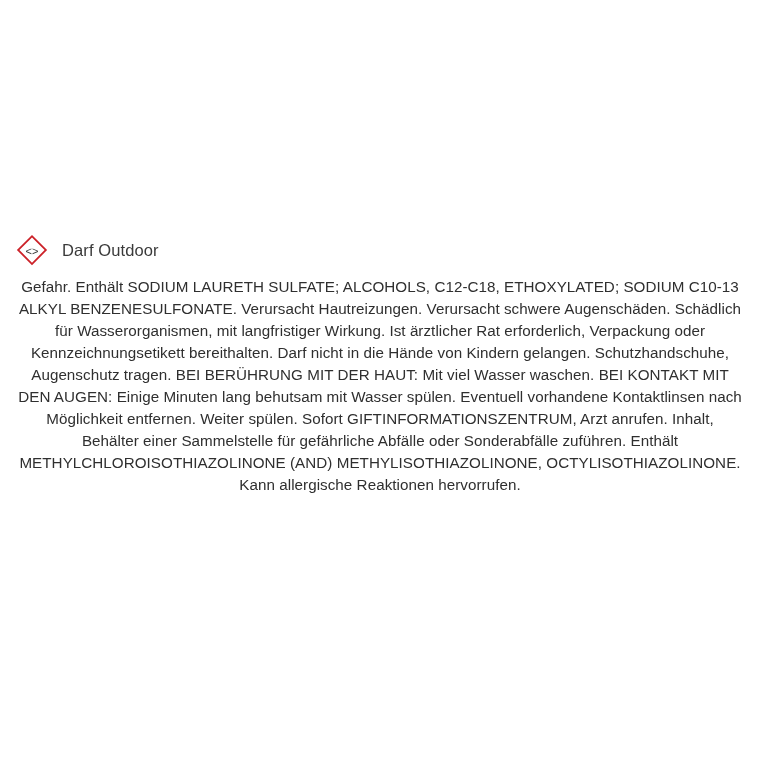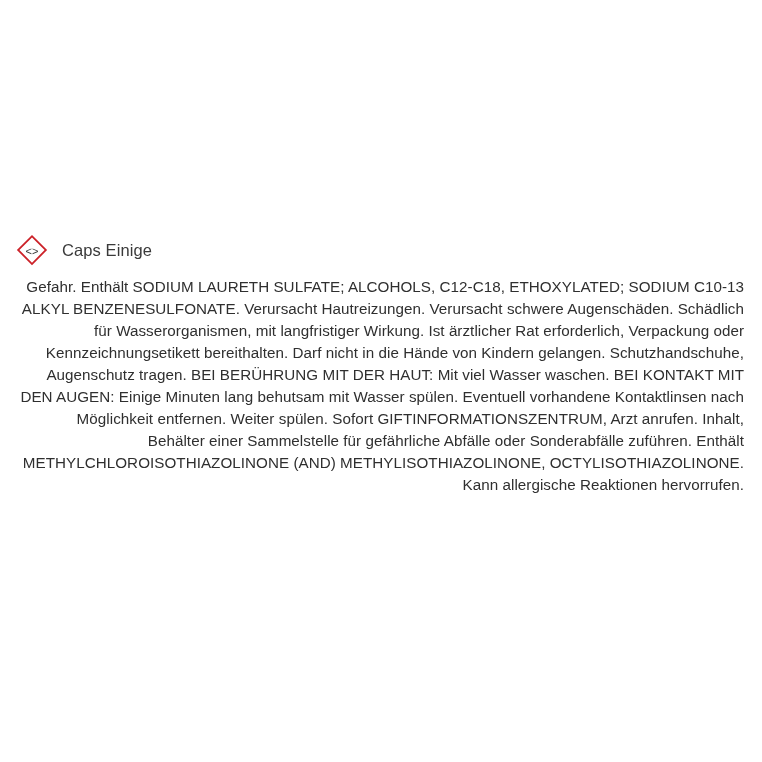--- a/index.html
+++ b/index.html
@@ -45,39 +45,39 @@
   .hazard-title {
     font-size: 16.5px;
     color: #3a3a3a;
     letter-spacing: 0.1px;
     line-height: 1;
   }
   .hazard-text {
     font-size: 15.2px;
     line-height: 1.45;
     color: #2f2f2f;
-    text-align: right;
+    text-align: center;
     letter-spacing: 0.05px;
     width: 728px;
   }
 </style>
 </head>
 <body>
 
 <div class="page">
 
   <div class="hazard-block">
 
     <div class="hazard-header">
       <span class="ghs-pictogram">
         <svg width="32" height="32" viewBox="0 0 32 32" aria-hidden="true">
           <rect x="16" y="2.2" width="19.6" height="19.6" transform="rotate(45 16 2.2)" fill="#ffffff" stroke="#cc2229" stroke-width="1.8"></rect>
           <text x="16" y="20.5" text-anchor="middle" font-family="Liberation Sans, sans-serif" font-size="11" fill="#3a3a3a">&lt;&gt;</text>
         </svg>
       </span>
-      <span class="hazard-title">Caps Einige</span>
+      <span class="hazard-title">Darf Outdoor</span>
     </div>
 
     <div class="hazard-text">Gefahr. Enthält SODIUM LAURETH SULFATE; ALCOHOLS, C12-C18, ETHOXYLATED; SODIUM C10-13 ALKYL BENZENESULFONATE. Verursacht Hautreizungen. Verursacht schwere Augenschäden. Schädlich für Wasserorganismen, mit langfristiger Wirkung. Ist ärztlicher Rat erforderlich, Verpackung oder Kennzeichnungsetikett bereithalten. Darf nicht in die Hände von Kindern gelangen. Schutzhandschuhe, Augenschutz tragen. BEI BERÜHRUNG MIT DER HAUT: Mit viel Wasser waschen. BEI KONTAKT MIT DEN AUGEN: Einige Minuten lang behutsam mit Wasser spülen. Eventuell vorhandene Kontaktlinsen nach Möglichkeit entfernen. Weiter spülen. Sofort GIFTINFORMATIONSZENTRUM, Arzt anrufen. Inhalt, Behälter einer Sammelstelle für gefährliche Abfälle oder Sonderabfälle zuführen. Enthält METHYLCHLOROISOTHIAZOLINONE (AND) METHYLISOTHIAZOLINONE, OCTYLISOTHIAZOLINONE. Kann allergische Reaktionen hervorrufen.</div>
 
   </div>
 
 </div>
 
 </body></html>

